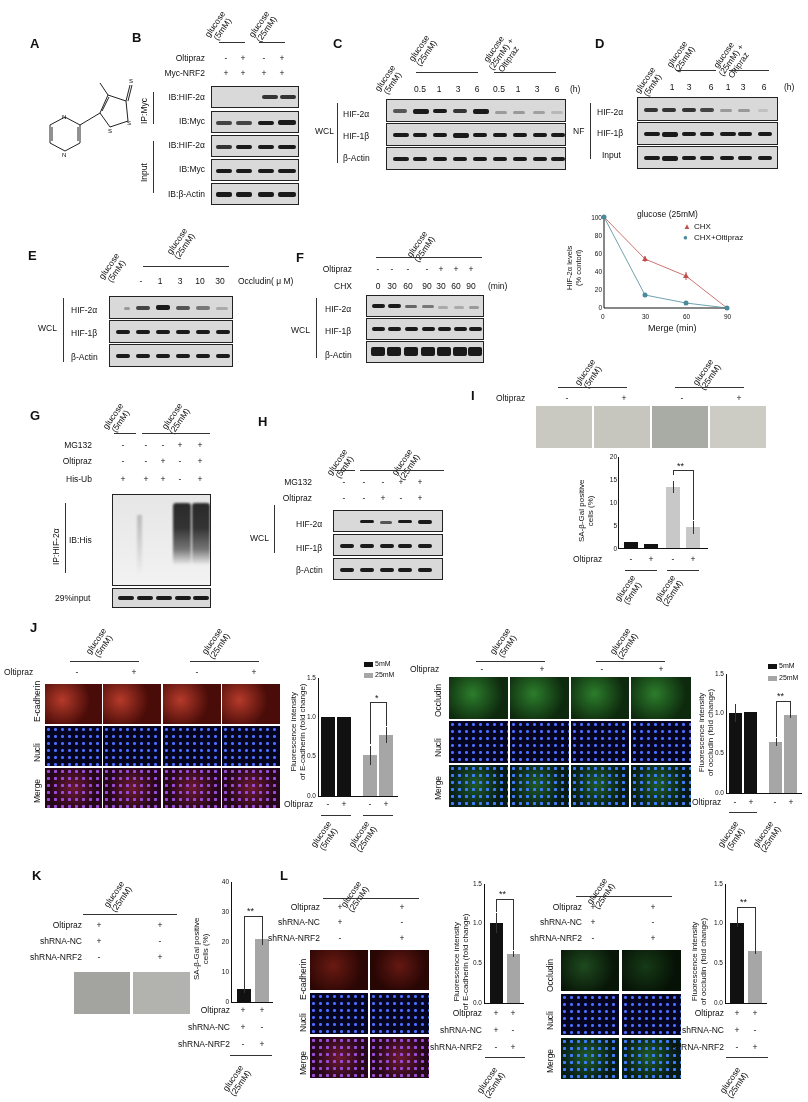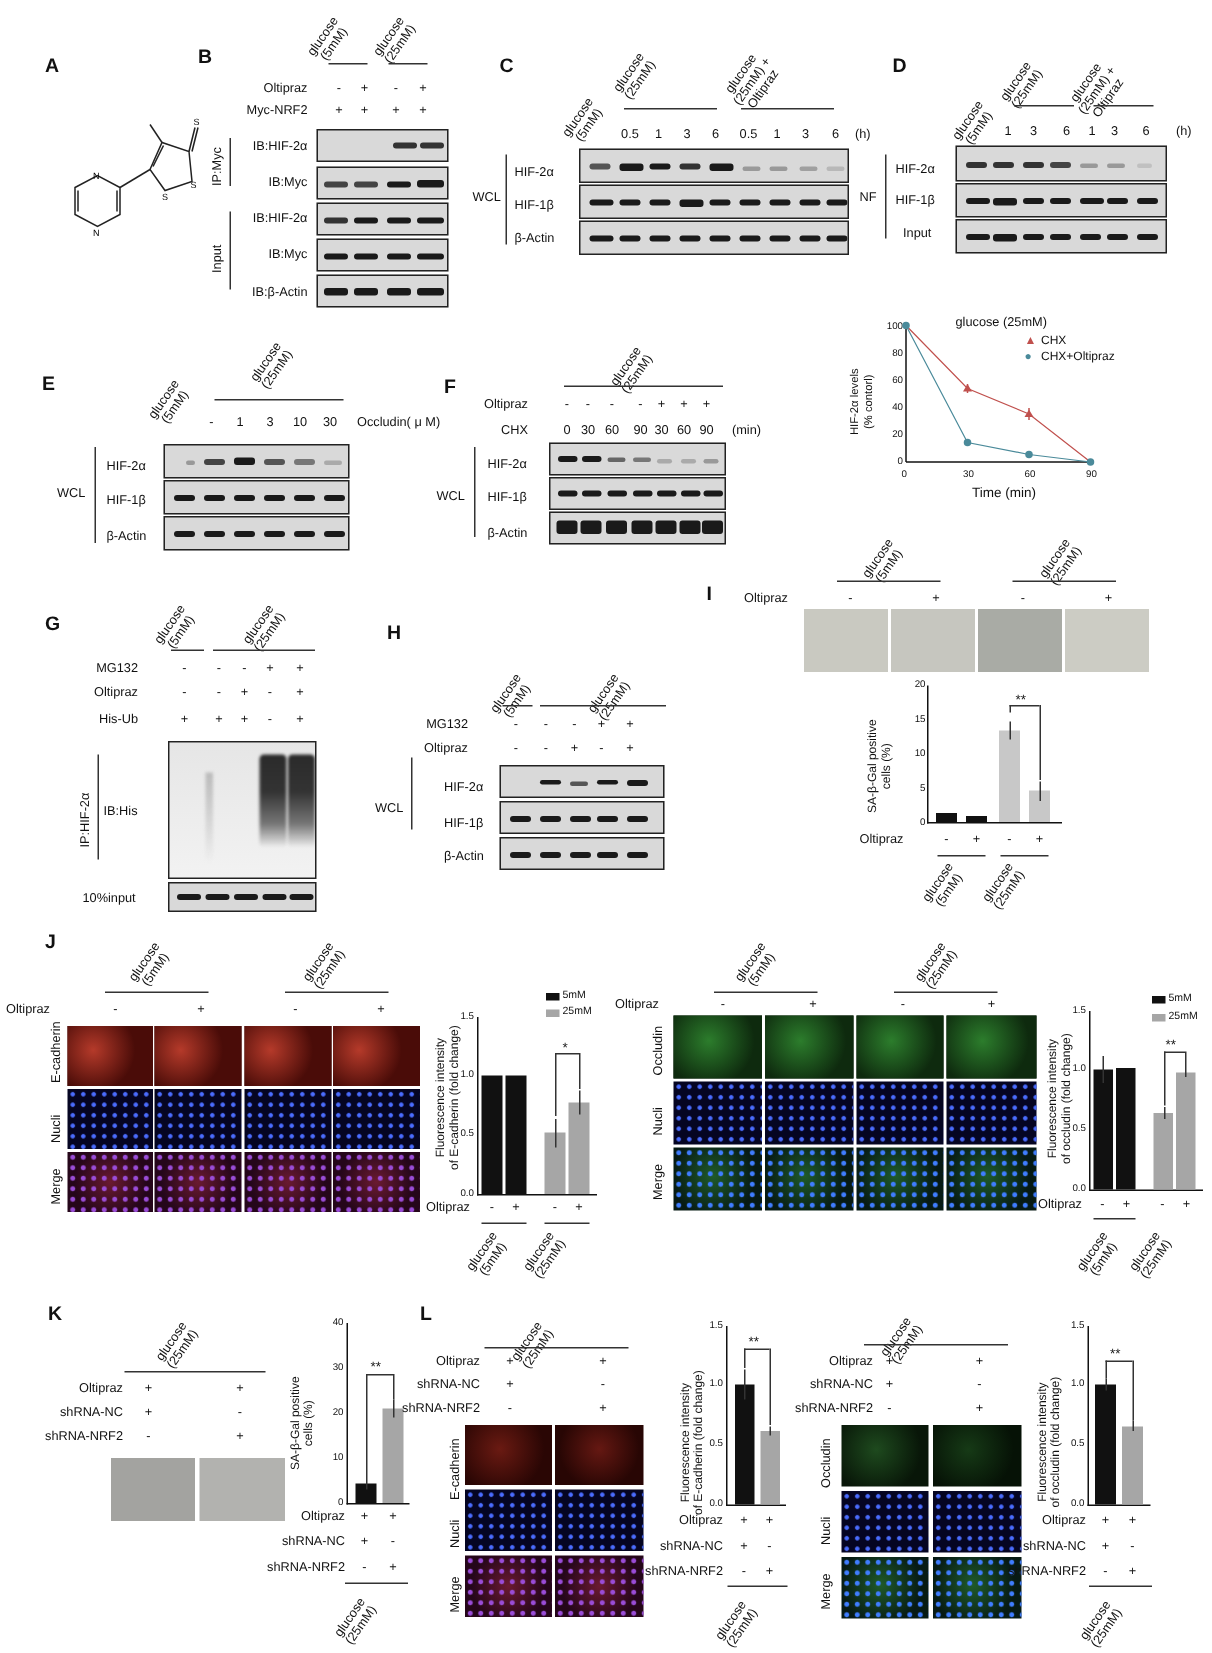--- a/index.html
+++ b/index.html
@@ -347,21 +347,21 @@
       <polygon points="82,56 79,61 85,61" fill="#c0504d"></polygon>
     <circle cx="41" cy="78" r="2.5" fill="#4a8a9a"></circle>
       <circle cx="82" cy="86" r="2.5" fill="#4a8a9a"></circle>
     <circle cx="0" cy="0" r="2.5" fill="#4a8a9a"></circle>
       <circle cx="123" cy="91" r="2.5" fill="#4a8a9a"></circle>
   </svg>
   <div class="txt" style="left:601px;top:313px;font-size:6.5px">0</div>
   <div class="txt" style="left:642px;top:313px;font-size:6.5px">30</div>
   <div class="txt" style="left:683px;top:313px;font-size:6.5px">60</div>
   <div class="txt" style="left:724px;top:313px;font-size:6.5px">90</div>
-  <div class="txt" style="left:648px;top:323px;font-size:9px">Time (min)</div>
+  <div class="txt" style="left:648px;top:323px;font-size:9px">Merge (min)</div>
   <div>
     <div class="txt" style="left:683px;top:222px;color:#c0504d;font-size:8px">▲</div>
     <div class="txt" style="left:694px;top:222px;font-size:8px">CHX</div>
     <div class="txt" style="left:683px;top:233px;color:#4a8a9a;font-size:8px">●</div>
     <div class="txt" style="left:694px;top:233px;font-size:8px">CHX+Oltipraz</div>
   </div>
 </div>
 
 <div class="plabel" style="left:30px;top:408px">G</div>
 <div class="rot" style="left:116px;top:418px">glucose
@@ -391,21 +391,21 @@
     <div class="sign" style="left:194px;top:474px">+</div>
 </div>
 <div class="vline" style="left:65px;top:503px;height:70px"></div>
 <div class="vtxt" style="left:51px;top:565px">IP:HIF-2α</div>
 <div class="txt" style="left:69px;top:535px">IB:His</div>
 <div class="blot" style="left:112px;top:494px;width:99px;height:92px;background:linear-gradient(#e6e6e6,#f2f2f2)">
   <div class="abs" style="left:60px;top:8px;width:18px;height:62px;background:linear-gradient(#2a2a2a 0,#333 40%,#777 75%,transparent);border-radius:3px;filter:blur(1px)"></div>
   <div class="abs" style="left:79px;top:8px;width:18px;height:62px;background:linear-gradient(#2a2a2a 0,#333 40%,#777 75%,transparent);border-radius:3px;filter:blur(1px)"></div>
   <div class="abs" style="left:24px;top:20px;width:5px;height:60px;background:linear-gradient(#bbb,transparent);filter:blur(1px)"></div>
 </div>
-<div class="txt" style="left:55px;top:593px">10%input</div>
+<div class="txt" style="left:55px;top:593px">29%input</div>
 <div class="blot" style="left:112px;top:588px;width:99px;height:20px">
   <div class="band" style="left:5px;top:7px;width:16px"></div>
     <div class="band" style="left:24px;top:7px;width:16px"></div>
   <div class="band" style="left:43px;top:7px;width:16px"></div>
     <div class="band" style="left:62px;top:7px;width:16px"></div>
   <div class="band" style="left:80px;top:7px;width:16px"></div>
 </div>
 
 <div class="plabel" style="left:258px;top:414px">H</div>
 <div class="rot" style="left:340px;top:464px">glucose

